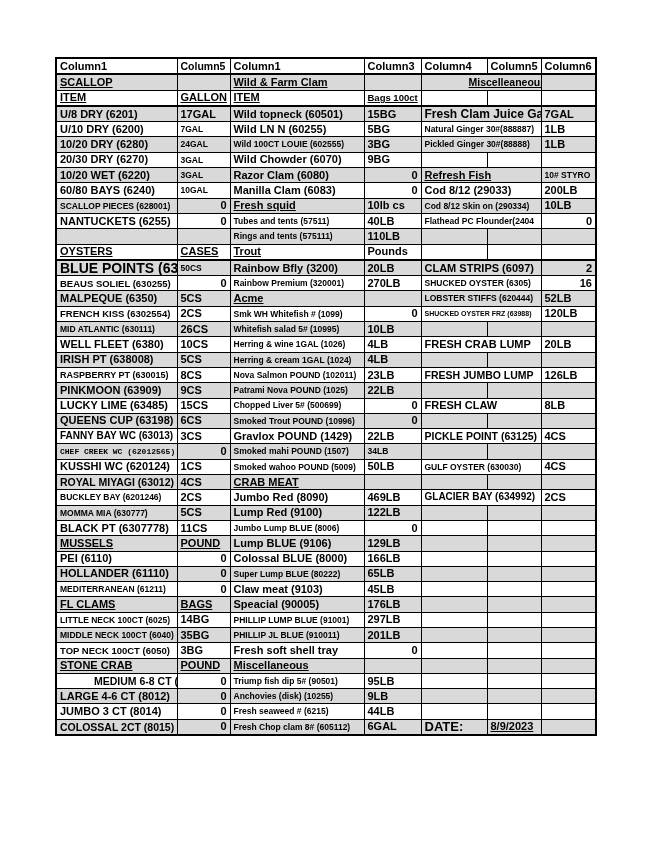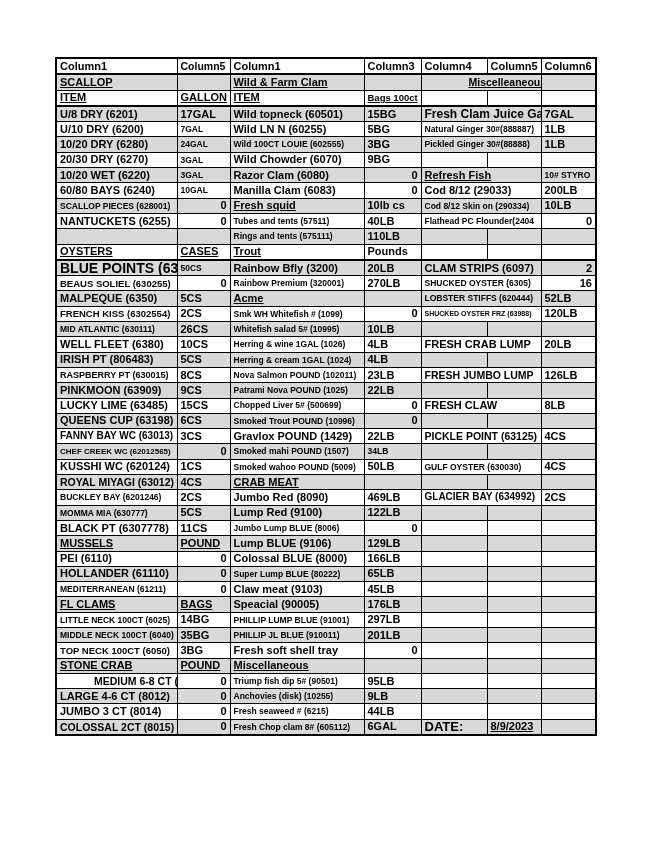--- a/index.html
+++ b/index.html
@@ -200,21 +200,21 @@
         </tr>
         <tr>
           <td>WELL FLEET (6380)</td>
           <td>10CS</td>
           <td class="s">Herring &amp; wine 1GAL (1026)</td>
           <td>4LB</td>
           <td colspan="2">FRESH CRAB LUMP</td>
           <td>20LB</td>
         </tr>
         <tr class="shaded">
-          <td>IRISH PT (806483)</td>
+          <td>IRISH PT (638008)</td>
           <td>5CS</td>
           <td class="s">Herring &amp; cream 1GAL (1024)</td>
           <td>4LB</td>
           <td></td>
           <td></td>
           <td></td>
         </tr>
         <tr>
           <td style="font-size: 9px; margin-top: 28px;">RASPBERRY PT (630015)</td>
           <td>8CS</td>
@@ -251,21 +251,21 @@
         </tr>
         <tr>
           <td style="font-size: 10px;">FANNY BAY WC (63013)</td>
           <td>3CS</td>
           <td>Gravlox POUND (1429)</td>
           <td>22LB</td>
           <td colspan="2" style="font-size: 10.5px;">PICKLE POINT (63125)</td>
           <td>4CS</td>
         </tr>
         <tr class="shaded">
-          <td class="s" style="font-size: 8px;">CHEF CREEK WC (62012565)</td>
+          <td class="s" style="font-size: 8px; font-family: Liberation Mono, monospace;">CHEF CREEK WC (62012565)</td>
           <td class="r">0</td>
           <td class="s">Smoked mahi POUND (1507)</td>
           <td class="s">34LB</td>
           <td></td>
           <td></td>
           <td></td>
         </tr>
         <tr>
           <td>KUSSHI WC (620124)</td>
           <td>1CS</td>

